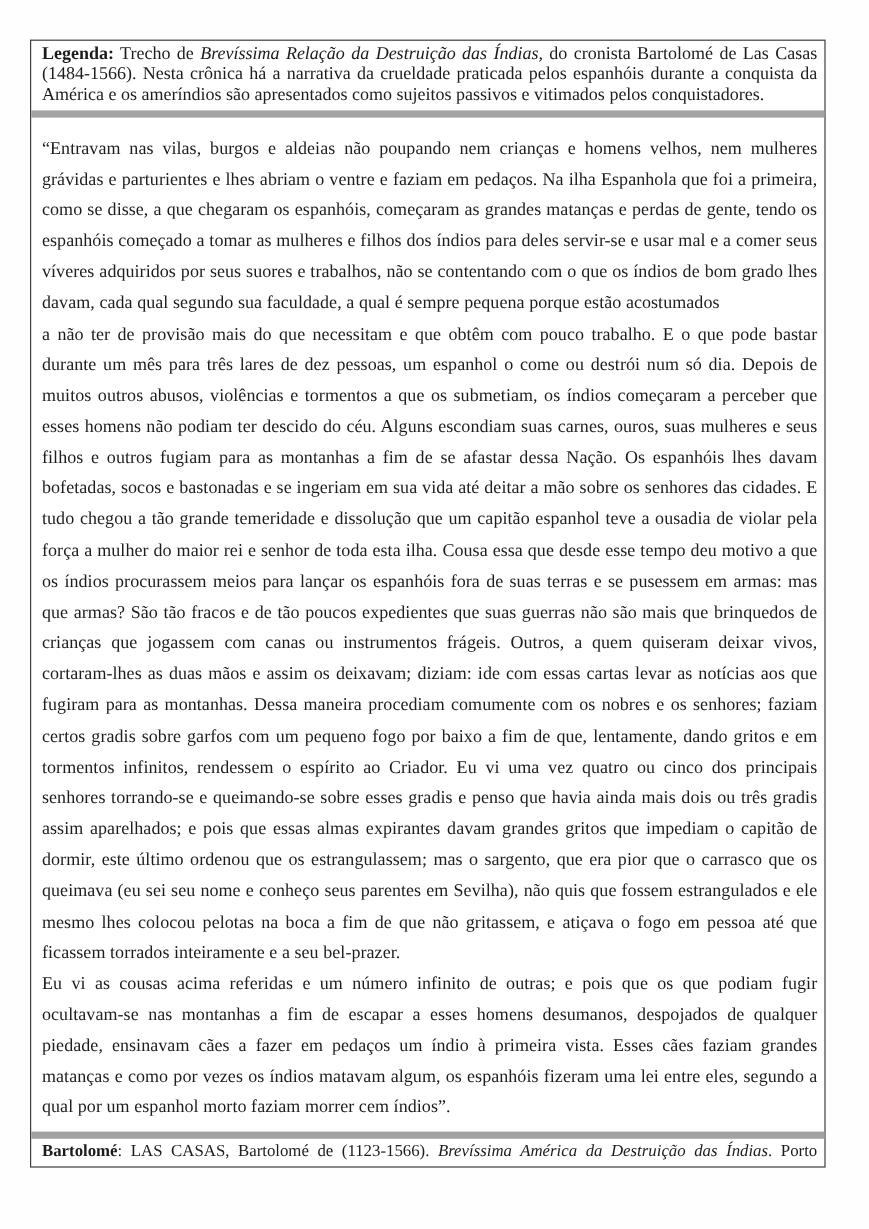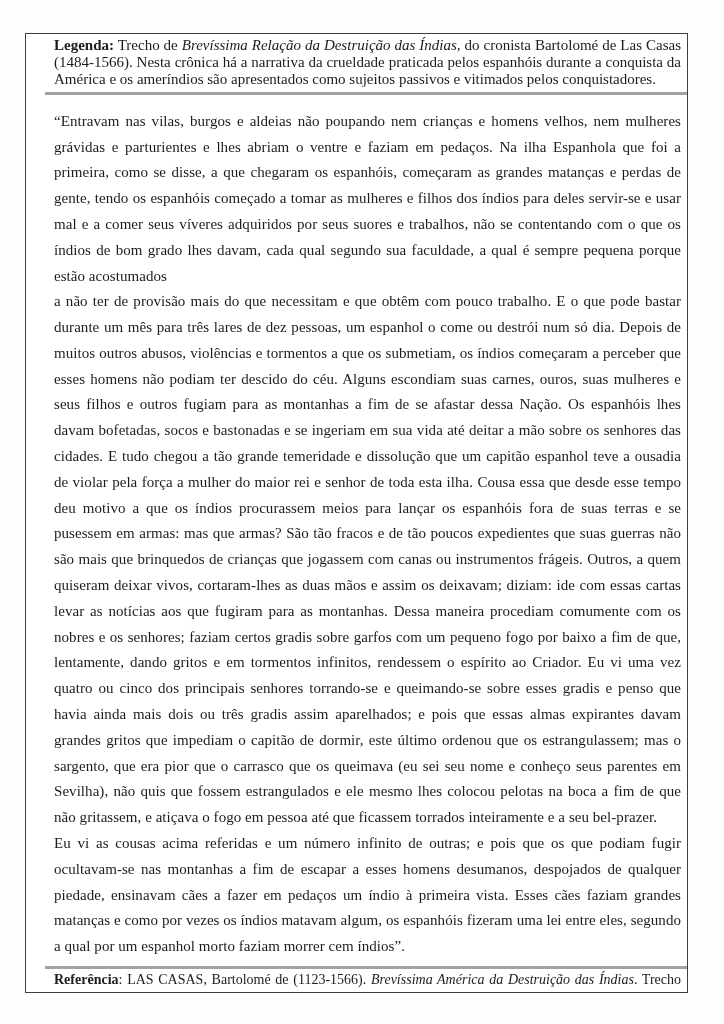--- a/index.html
+++ b/index.html
@@ -21,27 +21,26 @@
     background: #fefefe;
   }
   .doc-table {
     position: absolute;
     left: 25px;
     top: 33px;
     width: 663px;
     box-sizing: border-box;
     border: 1.5px solid #3f3f3f;
     background: #ffffff;
-    padding-left: 19px;
   }
   .row {
     box-sizing: border-box;
   }
   .row + .row {
-    border-top: 3px solid #a3a3a3;
+    border-top: 6px solid #a3a3a3;
   }
   .legend-row {
     padding: 3px 6px 4px 9px;
   }
   .legend-text {
     margin: 0;
     font-size: 15px;
     line-height: 16.9px;
     text-align: justify;
   }
@@ -80,17 +79,17 @@
       <p class="legend-text"><span class="b">Legenda:</span><span> Trecho de </span><span class="i">Brevíssima Relação da Destruição das Índias,</span><span> do cronista Bartolomé de Las Casas (1484-1566). Nesta crônica há a narrativa da crueldade praticada pelos espanhóis durante a conquista da América e os ameríndios são apresentados como sujeitos passivos e vitimados pelos conquistadores.</span></p>
     </div>
 
     <div class="row excerpt-row">
       <p class="excerpt-par">“Entravam nas vilas, burgos e aldeias não poupando nem crianças e homens velhos, nem mulheres grávidas e parturientes e lhes abriam o ventre e faziam em pedaços. Na ilha Espanhola que foi a primeira, como se disse, a que chegaram os espanhóis, começaram as grandes matanças e perdas de gente, tendo os espanhóis começado a tomar as mulheres e filhos dos índios para deles servir-se e usar mal e a comer seus víveres adquiridos por seus suores e trabalhos, não se contentando com o que os índios de bom grado lhes davam, cada qual segundo sua faculdade, a qual é sempre pequena porque estão acostumados</p>
       <p class="excerpt-par">a não ter de provisão mais do que necessitam e que obtêm com pouco trabalho. E o que pode bastar durante um mês para três lares de dez pessoas, um espanhol o come ou destrói num só dia. Depois de muitos outros abusos, violências e tormentos a que os submetiam, os índios começaram a perceber que esses homens não podiam ter descido do céu. Alguns escondiam suas carnes, ouros, suas mulheres e seus filhos e outros fugiam para as montanhas a fim de se afastar dessa Nação. Os espanhóis lhes davam bofetadas, socos e bastonadas e se ingeriam em sua vida até deitar a mão sobre os senhores das cidades. E tudo chegou a tão grande temeridade e dissolução que um capitão espanhol teve a ousadia de violar pela força a mulher do maior rei e senhor de toda esta ilha. Cousa essa que desde esse tempo deu motivo a que os índios procurassem meios para lançar os espanhóis fora de suas terras e se pusessem em armas: mas que armas? São tão fracos e de tão poucos expedientes que suas guerras não são mais que brinquedos de crianças que jogassem com canas ou instrumentos frágeis. Outros, a quem quiseram deixar vivos, cortaram-lhes as duas mãos e assim os deixavam; diziam: ide com essas cartas levar as notícias aos que fugiram para as montanhas. Dessa maneira procediam comumente com os nobres e os senhores; faziam certos gradis sobre garfos com um pequeno fogo por baixo a fim de que, lentamente, dando gritos e em tormentos infinitos, rendessem o espírito ao Criador. Eu vi uma vez quatro ou cinco dos principais senhores torrando-se e queimando-se sobre esses gradis e penso que havia ainda mais dois ou três gradis assim aparelhados; e pois que essas almas expirantes davam grandes gritos que impediam o capitão de dormir, este último ordenou que os estrangulassem; mas o sargento, que era pior que o carrasco que os queimava (eu sei seu nome e conheço seus parentes em Sevilha), não quis que fossem estrangulados e ele mesmo lhes colocou pelotas na boca a fim de que não gritassem, e atiçava o fogo em pessoa até que ficassem torrados inteiramente e a seu bel-prazer.</p>
       <p class="excerpt-par">Eu vi as cousas acima referidas e um número infinito de outras; e pois que os que podiam fugir ocultavam-se nas montanhas a fim de escapar a esses homens desumanos, despojados de qualquer piedade, ensinavam cães a fazer em pedaços um índio à primeira vista. Esses cães faziam grandes matanças e como por vezes os índios matavam algum, os espanhóis fizeram uma lei entre eles, segundo a qual por um espanhol morto faziam morrer cem índios”.</p>
     </div>
 
     <div class="row reference-row">
-      <p class="ref-text"><span class="b">Referência</span><span>: </span><span>LAS CASAS, Bartolomé de (1123-1566). </span><span class="i">Brevíssima América da Destruição das Índias</span><span>. Trecho</span></p>
+      <p class="ref-text"><span class="b">Bartolomé</span><span>: </span><span>LAS CASAS, Bartolomé de (1123-1566). </span><span class="i">Brevíssima América da Destruição das Índias</span><span>. Porto</span></p>
     </div>
 
   </div>
 </div>
 
 </body></html>

